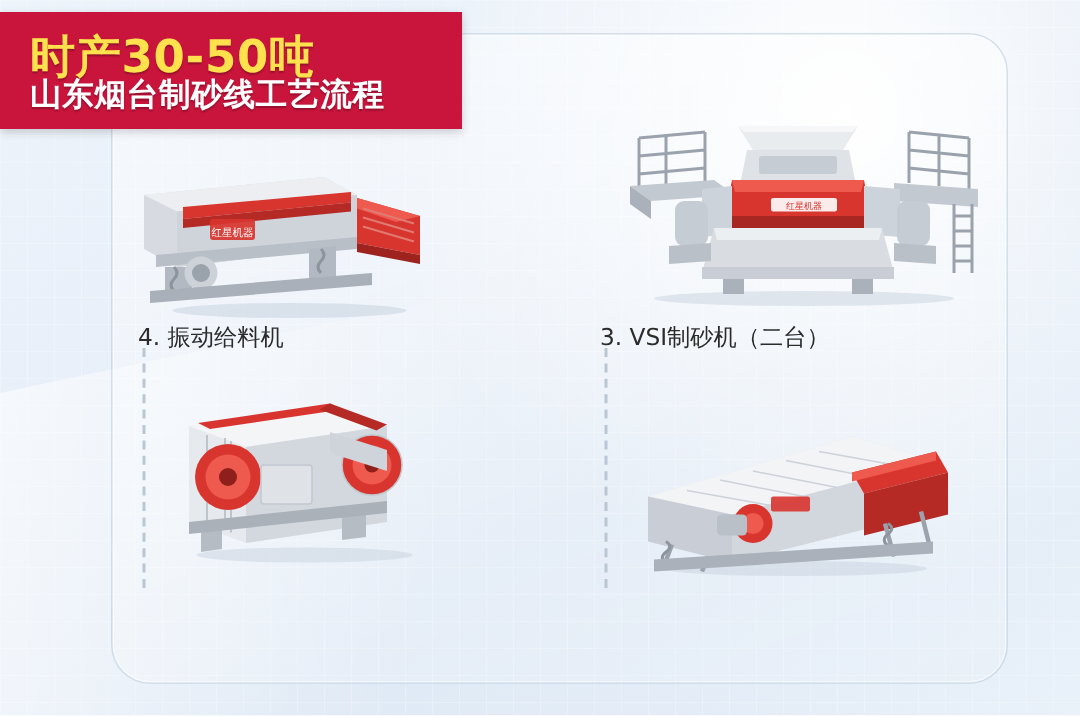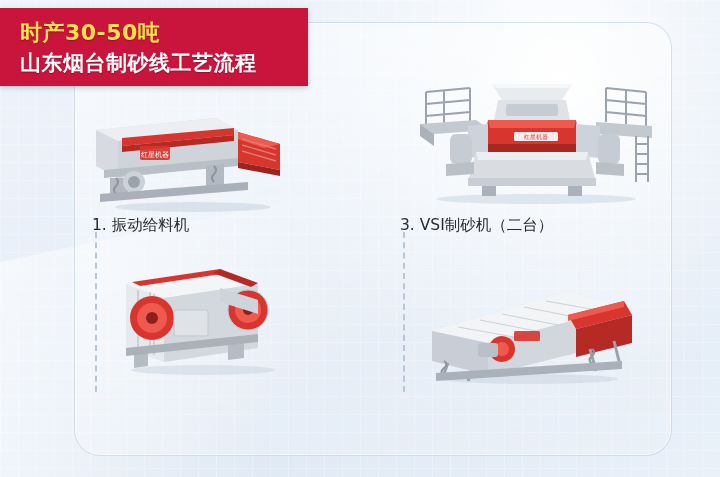--- a/index.html
+++ b/index.html
@@ -39,21 +39,21 @@
   }
   
   .banner{
     position:absolute;left:0;top:8px;width:308px;height:78px;
     background:#c9143c;
     box-shadow:0 2px 6px rgba(0,0,0,.18);
     z-index:6;
   }
   .banner .t1{
     position:absolute;left:20px;top:10px;
-    color:#ffe14d;font-size:22px;font-weight:bold;letter-spacing:.5px;
+    color:#ffe14d;font-size:30px;font-weight:bold;letter-spacing:.5px;
     text-shadow:0 1px 1px rgba(0,0,0,.25);
     white-space:nowrap;
     text-align:center;
   }
   .banner .t2{
     position:absolute;left:20px;top:41px;
     color:#ffffff;font-size:21px;font-weight:bold;letter-spacing:.5px;
     text-shadow:0 1px 1px rgba(0,0,0,.25);
     white-space:nowrap;
   }
@@ -80,21 +80,21 @@
 
   <div class="banner">
     <div class="t1">时产30-50吨</div>
     <div class="t2">山东烟台制砂线工艺流程</div>
   </div>
 
   <div class="dash-v" style="left:95px;top:232px;height:160px;"></div>
   <div class="dash-v" style="left:403px;top:232px;height:160px;"></div>
 
   <div class="item" style="left:92px;top:215px;width:250px;height:32px;">
-    <div class="caption">1. 振动给料机</div>
+    <div class="caption">4. 振动给料机</div>
   </div>
   <div class="photo" style="left:88px;top:108px;">
     <svg width="200" height="105" viewBox="0 0 200 105">
 
       <ellipse cx="105" cy="99" rx="78" ry="5" fill="#c7d2de" opacity=".55"></ellipse>
 
       <path d="M8 22 L128 10 L150 22 L150 56 L30 70 L8 58 Z" fill="#d7dbe1"></path>
       <path d="M8 22 L128 10 L150 22 L30 33 Z" fill="#eceef1"></path>
       <path d="M30 33 L150 22 L150 56 L30 70 Z" fill="#cfd4db"></path>
 

